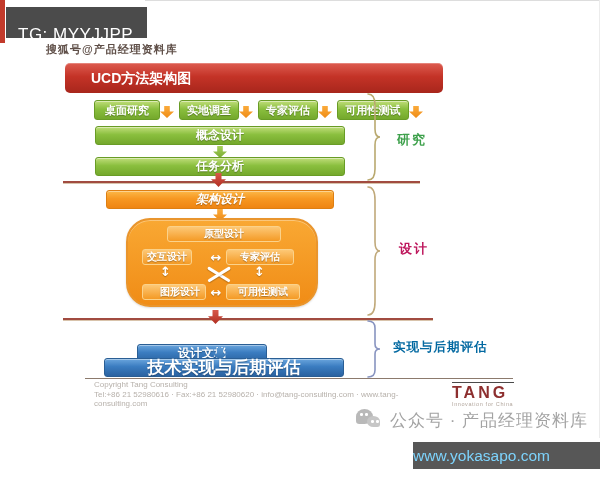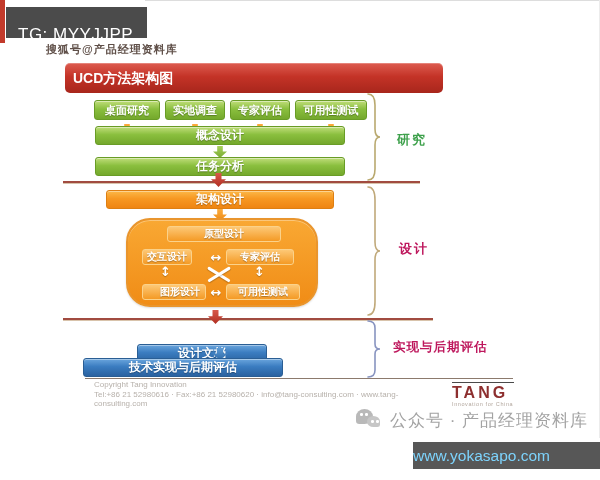--- a/index.html
+++ b/index.html
@@ -17,49 +17,49 @@
   .tg-banner {
     left:6px; top:7px; height:31px; background:#4b4b4b; color:#fff;
     font-size:17px; line-height:31px; padding:12px 14px 0 12px; letter-spacing:.5px;
   }
   .souhu { left:46px; top:42px; font-size:11px; font-weight:bold; color:#5f4f48; letter-spacing:1px; }
 
   
   .ucd-header {
     left:65px; top:63px; width:378px; height:30px; border-radius:5px;
     background:linear-gradient(180deg,#dd5c50 0%,#c43327 45%,#a8261c 100%);
-    color:#fff; font-size:14px; font-weight:bold; line-height:30px; padding-left:8px;
+    color:#fff; font-size:14px; font-weight:bold; line-height:30px; padding-left:26px;
     box-shadow:inset 0 1px 0 rgba(255,255,255,.25);
   }
 
   
   .bar {
     color:#fff; font-weight:bold; text-align:center;
     text-shadow:0 1px 1px rgba(0,0,0,.3); border-radius:3px;
   }
   .green {
     background:linear-gradient(180deg,#c0dd7a 0%,#8abf3e 45%,#74a82c 100%);
     border:1px solid #699c26; box-shadow:inset 0 1px 0 rgba(255,255,255,.45);
   }
   .orange {
     background:linear-gradient(180deg,#fcb848 0%,#f79822 45%,#ef8512 100%);
-    border:1px solid #de7f12; box-shadow:inset 0 1px 0 rgba(255,255,255,.4);
+    border:1px solid #de7f12; box-shadow:inset 0 1px 0 rgba(255,255,255,.4);font-style:italic;
   }
   .orange-light {
     background:linear-gradient(180deg,#fdc876 0%,#f49a25 100%);
     border:1px solid #fbd28a;
   }
   .blue {
     background:linear-gradient(180deg,#6aa5dd 0%,#3a7cc0 45%,#2b62a0 100%);
     border:1px solid #2a5e94; box-shadow:inset 0 1px 0 rgba(255,255,255,.4);
   }
 
   
   .research-row { left:94px; top:100px; display:flex; gap:5px; }
-  .rcol { display:flex; flex-direction:column; align-items:center; }
+  .rcol { display:flex; flex-direction:row; align-items:center; }
   .rbox { height:20px; line-height:18px; font-size:11px; }
   .rcol:nth-child(1) .rbox{ width:66px; } .rcol:nth-child(2) .rbox{ width:60px; }
   .rcol:nth-child(3) .rbox{ width:60px; } .rcol:nth-child(4) .rbox{ width:72px; }
   .rcol .arrow3d { margin-top:4px; }
 
   
   .arrow3d { width:14px; height:12px;
     clip-path:polygon(30% 0%,70% 0%,70% 45%,100% 45%,50% 100%,0% 45%,30% 45%); }
   .a-orange { background:linear-gradient(180deg,#fbab3c,#ef8c16); }
   .a-green  { background:linear-gradient(180deg,#a8d05c,#78ac30); }
@@ -100,32 +100,32 @@
   .varrow-l { left:32px; top:44px; font-size:13px; }
   .varrow-r { left:126px; top:44px; font-size:13px; }
   .xcross { position:absolute; left:76px; top:45px; width:30px; height:18px; }
   .xcross span { position:absolute; left:2px; top:8px; width:26px; height:2.5px;
     background:#fff; border-radius:2px; box-shadow:0 1px 1px rgba(0,0,0,.2); }
   .xcross .x1 { transform:rotate(32deg); } .xcross .x2 { transform:rotate(-32deg); }
 
   
   .doc-bar { left:137px; top:328px; width:130px; height:19px; line-height:17px; font-size:12px;margin-top:16px; }
   .blue-step-arrow { left:212px; top:348px; }
-  .tech-bar { left:83px; top:358px; width:200px; height:19px; line-height:17px; font-size:12px; }
+  .tech-bar { left:104px; top:358px; width:240px; height:19px; line-height:17px; font-size:17px; }
 
   
   .brace { position:absolute; }
   .brace svg { display:block; }
   .brace1 { left:366px; top:93px; }
   .brace2 { left:366px; top:186px; }
   .brace3 { left:366px; top:320px; }
   .stage { position:absolute; font-weight:bold; letter-spacing:2px; }
   .stage-research { left:397px; top:131px; font-size:13px; color:#3da04b; }
   .stage-design { left:399px; top:240px; font-size:13px; color:#be185d; }
-  .stage-impl { left:393px; top:339px; font-size:12.5px; color:#be185d; letter-spacing:1px; }
+  .stage-impl { left:393px; top:339px; font-size:12.5px; color:#0369a1; letter-spacing:1px; }
 
   
   .copyright { left:94px; top:380px; width:330px; font-size:8px; color:#b7b1ab; line-height:9.5px; }
   .tang { left:452px; top:382px; width:70px; text-align:left; }
   .tang-rule { width:62px; height:1px; background:#4a4a4a; margin-bottom:1px; }
   .tang-word { font-size:16px; font-weight:bold; color:#8d2f2f; letter-spacing:3px; line-height:17px; }
   .tang-tag { font-size:5.5px; color:#b3a79e; letter-spacing:.6px; }
   .wechat-row { left:356px; top:409px; display:flex; align-items:flex-end; gap:7px; }
   .wechat-icon { position:relative; width:27px; height:23px; }
   .wc-big { position:absolute; left:0; top:0; width:17px; height:15px; background:#b9b9b9; border-radius:50% 50% 50% 20%; }
@@ -219,21 +219,21 @@
   <div class="stage stage-design">设计</div>
 
   <div class="brace brace3">
     <svg width="16" height="58" viewBox="0 0 16 58" fill="none">
       <path d="M2,1 Q9,1 9,8 L9,24 Q9,29 14,29 Q9,29 9,34 L9,50 Q9,57 2,57" stroke="#8894c0" stroke-width="1.6" fill="none" stroke-linecap="round"></path>
     </svg>
   </div>
   <div class="stage stage-impl">实现与后期评估</div>
 
   <div class="abs copyright">
-    <div>Copyright Tang Innovation</div>
+    <div>Copyright Tang Consulting</div>
     <div>Tel:+86 21 52980616 · Fax:+86 21 52980620 · info@tang-consulting.com · www.tang-</div>
     <div>consulting.com</div>
   </div>
 
   <div class="abs tang">
     <div class="tang-rule"></div>
     <div class="tang-word">TANG</div>
     <div class="tang-tag">Innovation for China</div>
   </div>
 

